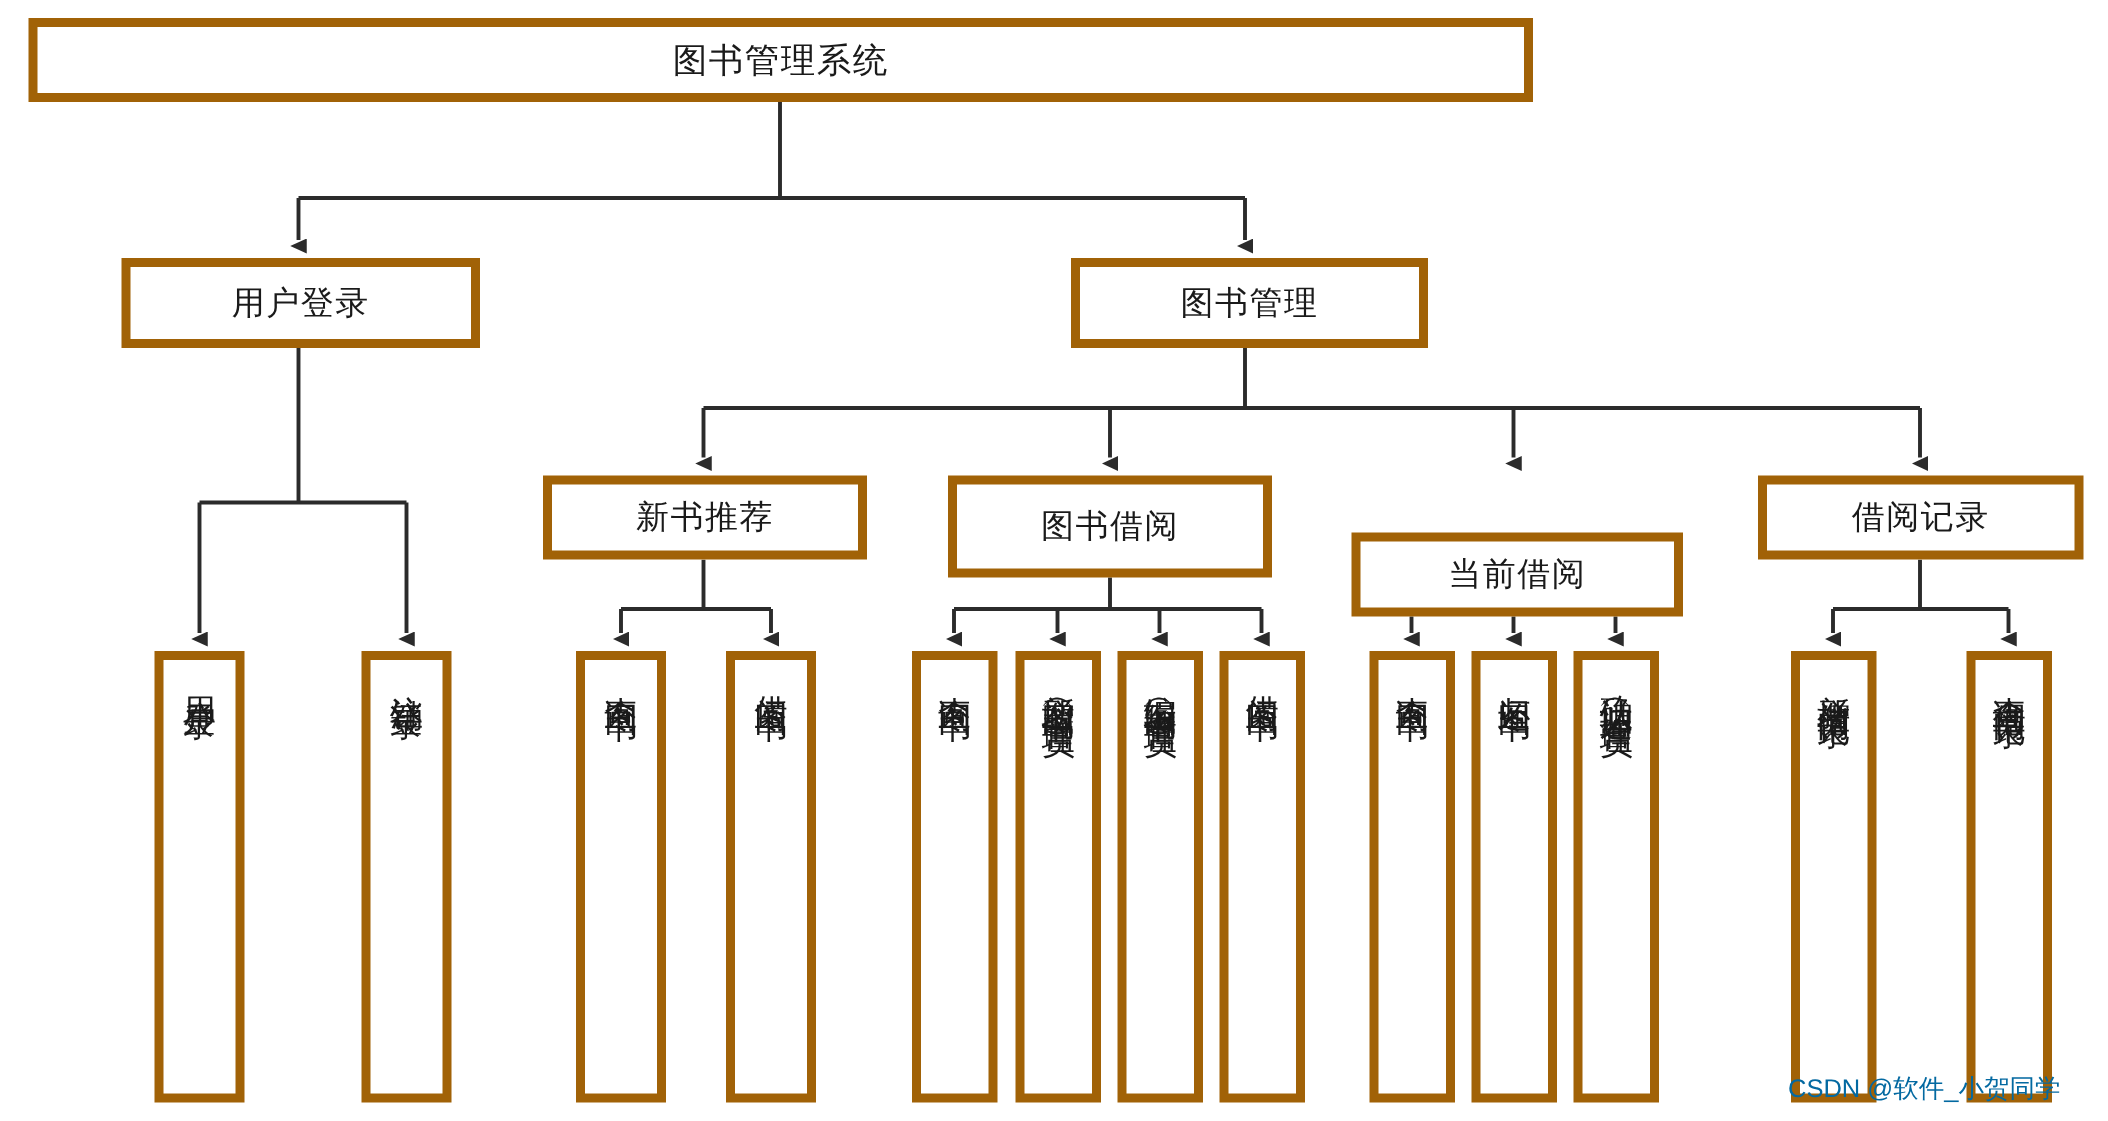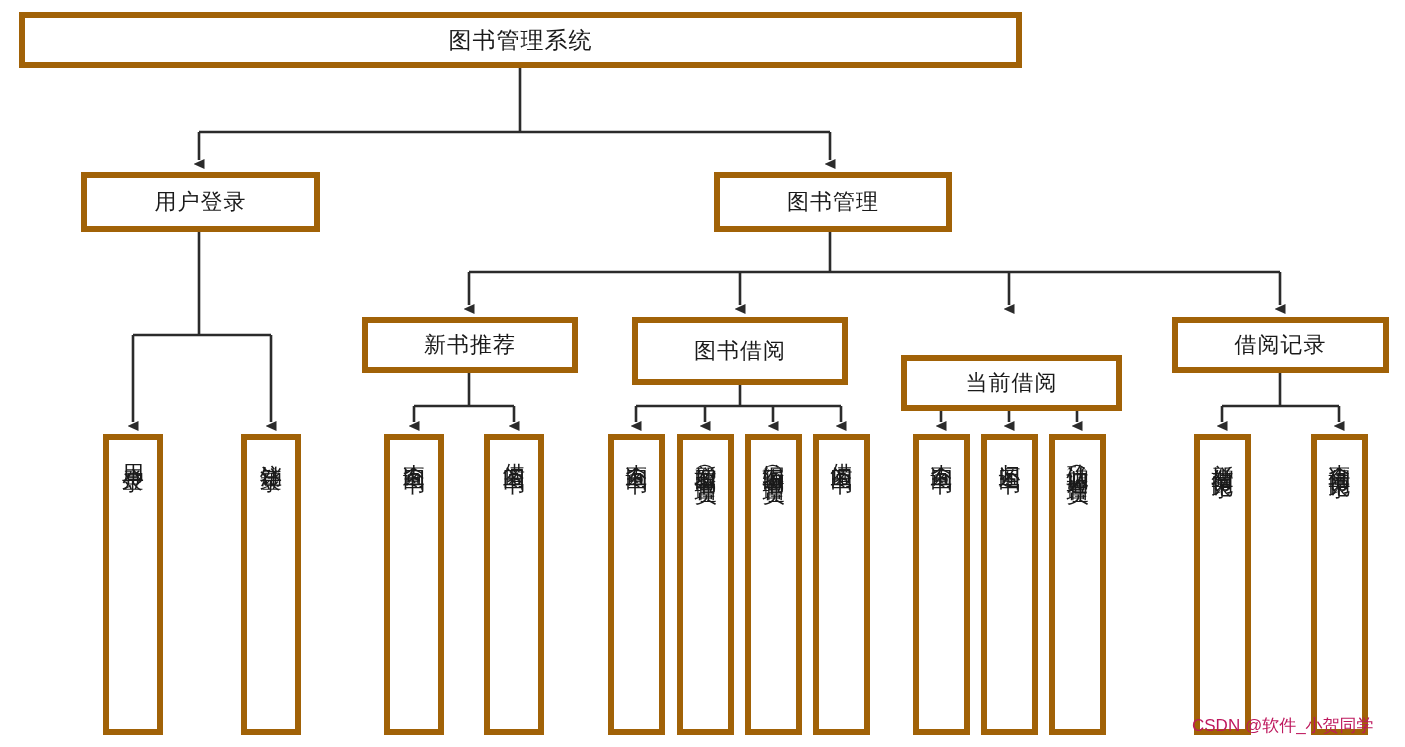--- a/index.html
+++ b/index.html
@@ -63,21 +63,21 @@
     position: absolute;
     left: 0; top: 0;
     width: 1405px;
     height: 747px;
     pointer-events: none;
   }
 
   
   .watermark {
     position: absolute;
-    color: #be185d;
+    color: #0369a1;
     font-size: 17px;
     white-space: nowrap;
     user-select: none;
   }
 </style>
 </head>
 <body>
 
 <div id="canvas">
 

